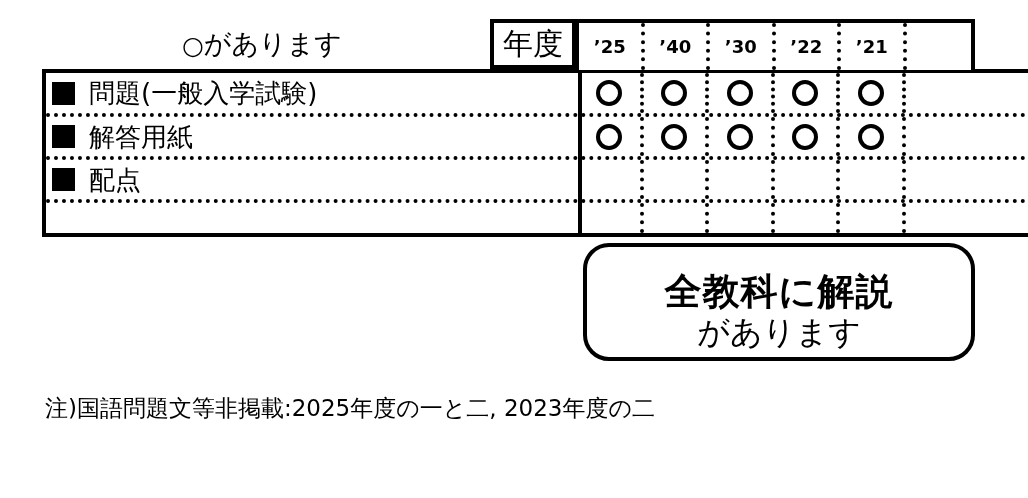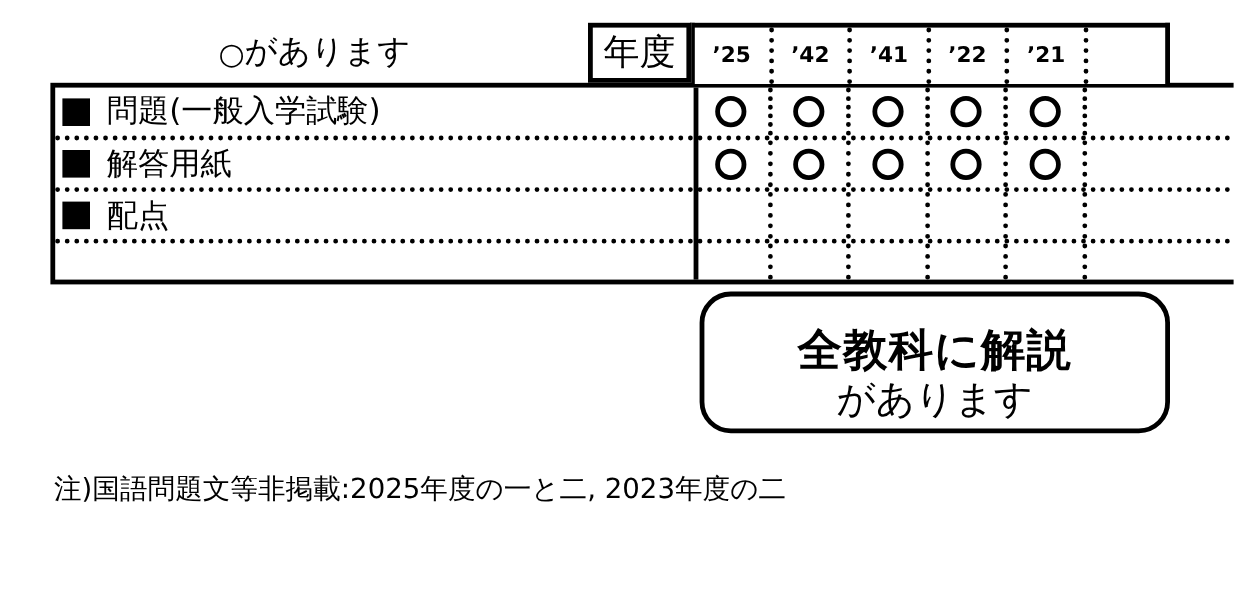--- a/index.html
+++ b/index.html
@@ -219,22 +219,22 @@
 <div id="legend">
   <span class="ring">○</span><span>があります</span>
 </div>
 
 <div id="year-box">
   <span>年度</span>
 </div>
 
 <div id="year-header">
   <div class="ycell">’25</div>
-  <div class="ycell">’42</div>
-  <div class="ycell">’41</div>
+  <div class="ycell">’40</div>
+  <div class="ycell">’30</div>
   <div class="ycell">’22</div>
   <div class="ycell">’21</div>
   <div class="ycell last"></div>
 </div>
 
 <div id="table-frame">
   <div id="label-divider"></div>
 
   <div class="trow r1">
     <div class="label-cell">

